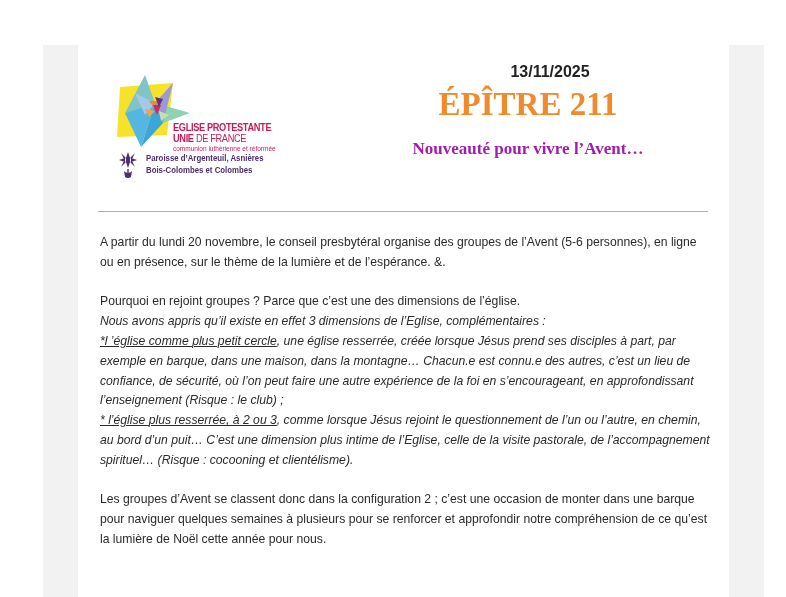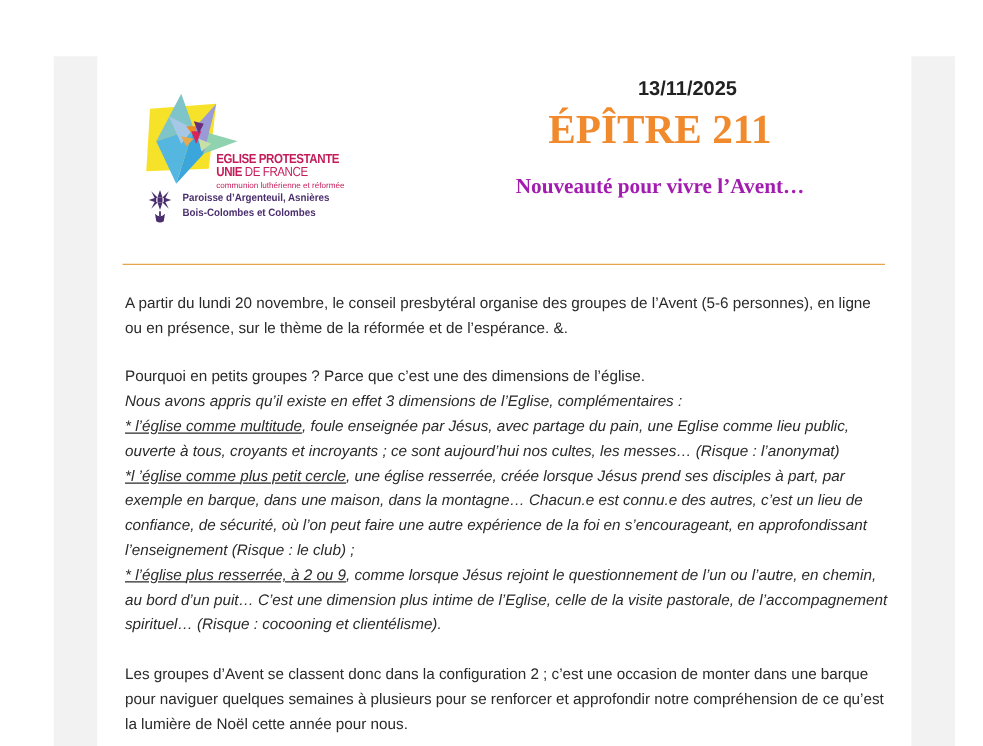--- a/index.html
+++ b/index.html
@@ -207,25 +207,24 @@
 
     <div class="header-right">
       <div class="date">13/11/2025</div>
       <div class="epitre">ÉPÎTRE 211</div>
       <div class="subtitle">Nouveauté pour vivre l’Avent…</div>
     </div>
 
     <div class="rule"></div>
 
     <div class="body">
-      <p><span>A partir du lundi 20 novembre, le conseil presbytéral organise des </span><span class="b">groupes de l’Avent</span><span> (5-6 personnes), en ligne ou en présence, sur le </span><span class="b">thème de la réformée et de l’espérance</span><span>. &amp;.</span></p>
+      <p><span>A partir du lundi 20 novembre, le conseil presbytéral organise des </span><span class="b">groupes de l’Avent</span><span> (5-6 personnes), en ligne ou en présence, sur le </span><span class="b">thème de la lumière et de l’espérance</span><span>. &amp;.</span></p>
       <div class="gap"></div>
-      <p>Pourquoi en petits groupes ?  Parce que c’est une des dimensions de l’église.</p>
+      <p>Pourquoi en rejoint groupes ?  Parce que c’est une des dimensions de l’église.</p>
       <p class="b it">Nous avons appris qu’il existe en effet 3 dimensions de l’Eglise, complémentaires :</p>
-      <p class="it"><span class="b u">* l’église comme multitude</span><span>, foule enseignée par Jésus, avec partage du pain, une Eglise comme lieu public, ouverte à tous, croyants et incroyants ; ce sont aujourd’hui nos cultes, les messes… (Risque : l’anonymat)</span></p>
       <p class="it"><span class="b u">*l ’église comme </span><span class="b u">plus petit cercle</span><span>, une église resserrée, créée lorsque Jésus prend ses disciples à part, par exemple en barque, dans une maison, dans la montagne… Chacun.e est connu.e des autres, c’est un lieu de confiance, de sécurité, où l’on peut faire une autre expérience de la foi en s’encourageant, en approfondissant l’enseignement (Risque : le club) ;</span></p>
-      <p class="it"><span class="b u">* l’église </span><span class="b u">plus resserrée, à 2 ou 9</span><span>, comme lorsque Jésus rejoint le questionnement de l’un ou l’autre, en chemin, au bord d’un puit… C’est une dimension plus intime de l’Eglise, celle de la visite pastorale, de l’accompagnement spirituel… (Risque : cocooning et clientélisme).</span></p>
+      <p class="it"><span class="b u">* l’église </span><span class="b u">plus resserrée, à 2 ou 3</span><span>, comme lorsque Jésus rejoint le questionnement de l’un ou l’autre, en chemin, au bord d’un puit… C’est une dimension plus intime de l’Eglise, celle de la visite pastorale, de l’accompagnement spirituel… (Risque : cocooning et clientélisme).</span></p>
       <div class="gap"></div>
       <p>Les groupes d’Avent se classent donc dans la configuration 2 ; c’est une occasion de monter dans une barque pour naviguer quelques semaines à plusieurs pour se renforcer et approfondir notre compréhension de ce qu’est la lumière de Noël cette année pour nous.</p>
     </div>
 
   </div>
 </div>
 
 </body></html>

